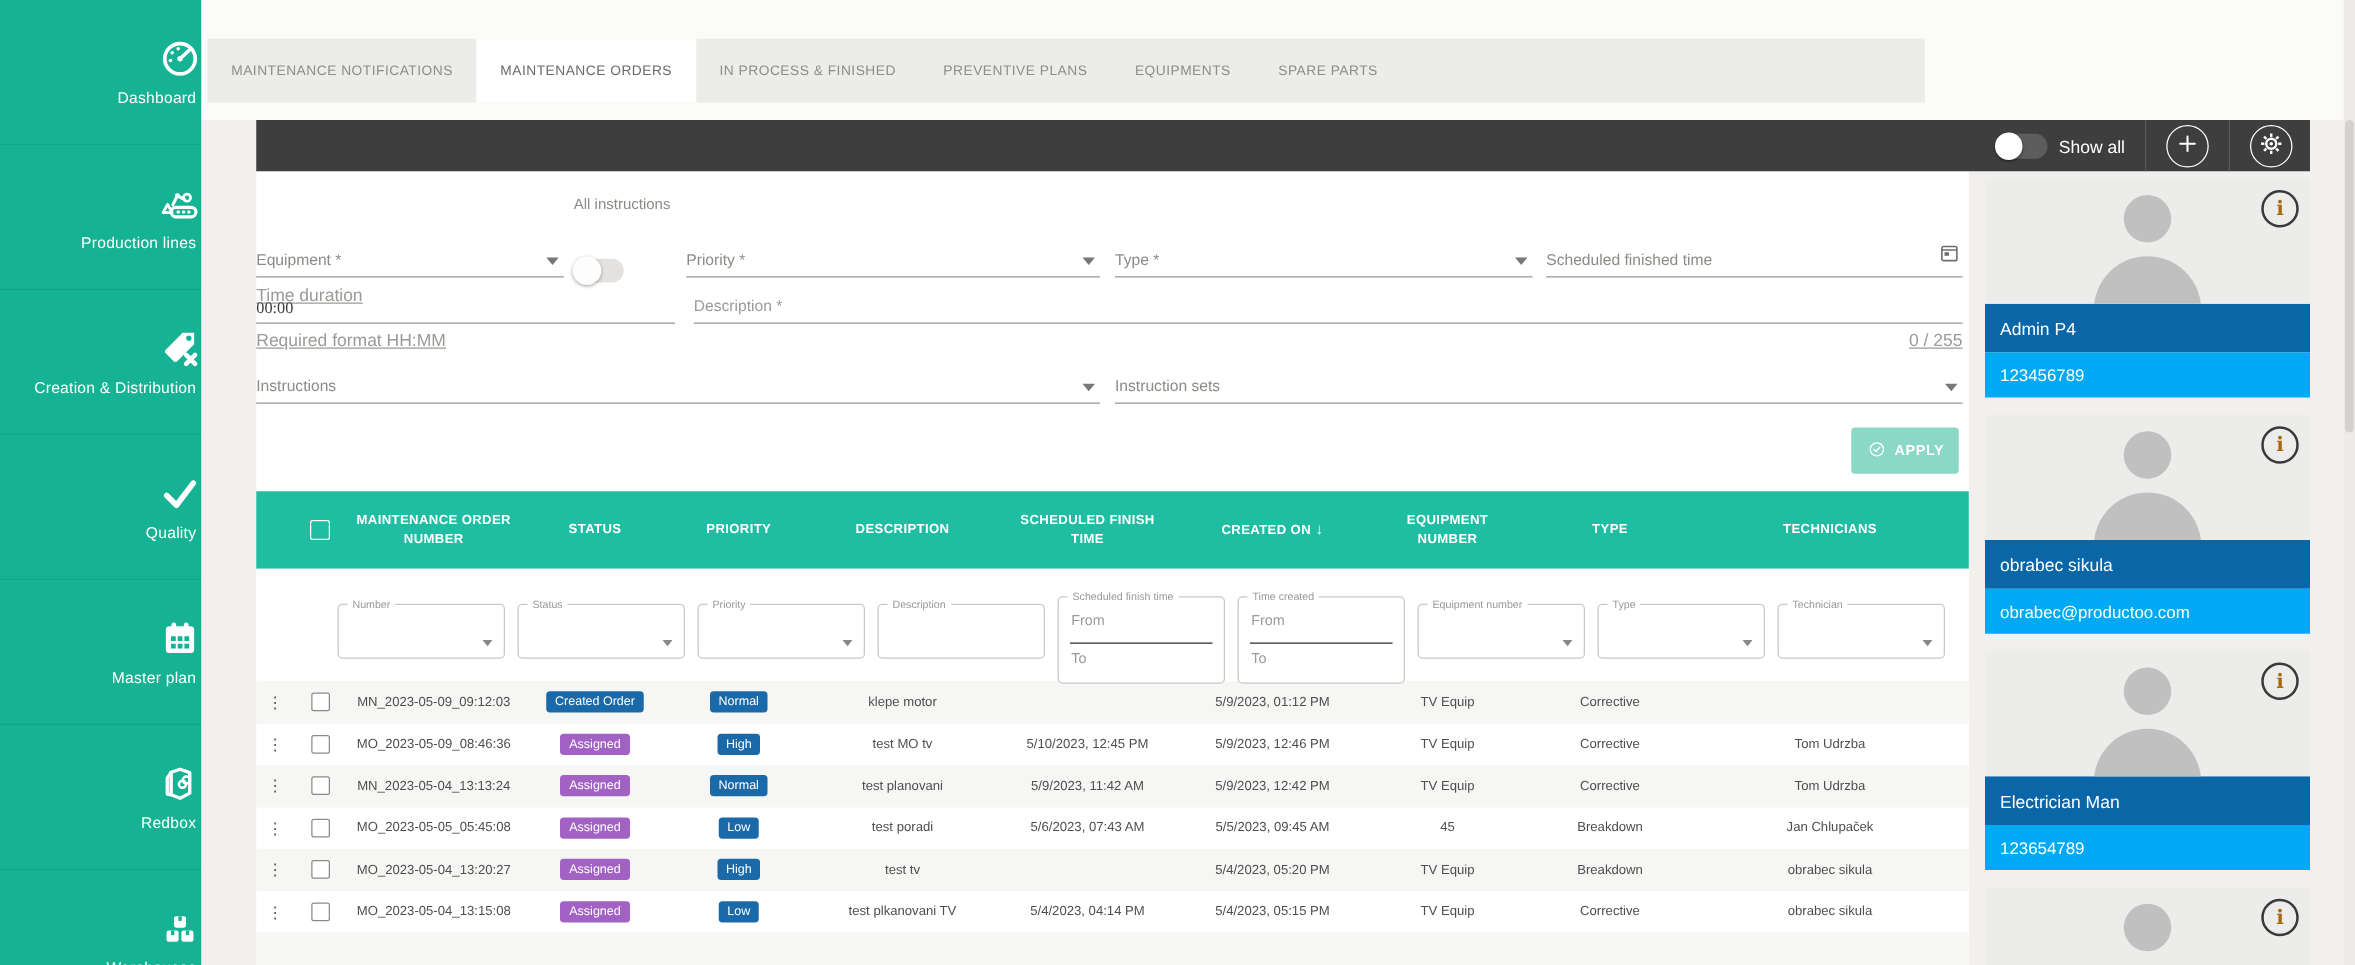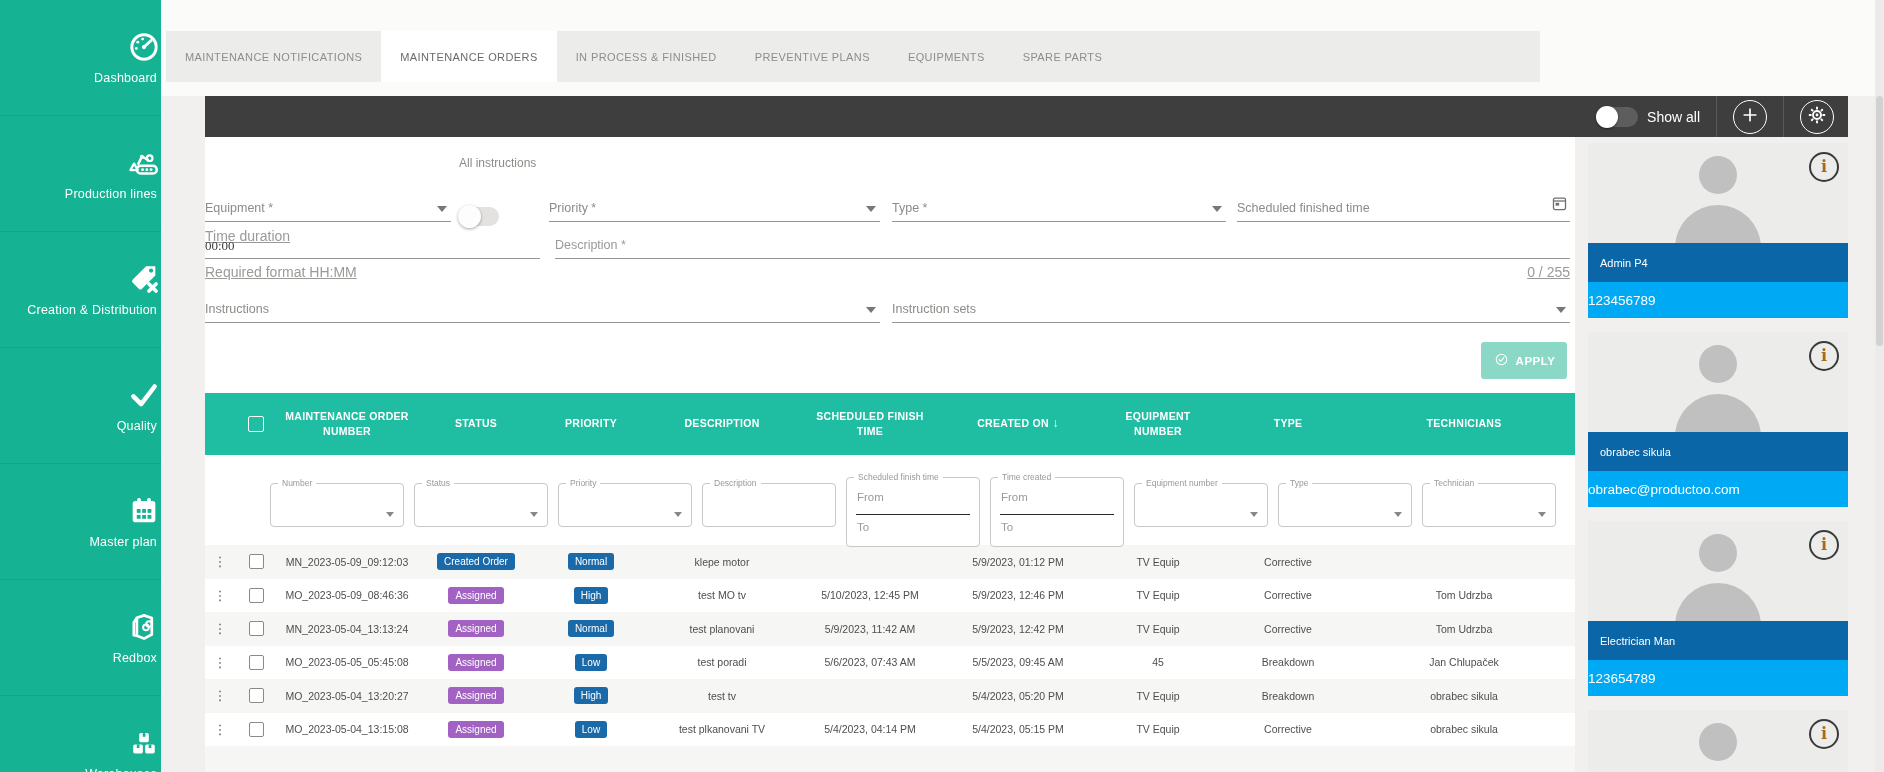--- a/index.html
+++ b/index.html
@@ -101,24 +101,24 @@
   .tech-card { flex:0 0 auto; }
   .tc-avatar { height:100px; background:#ececeb; position:relative; overflow:hidden; }
   .av-head { position:absolute; left:50%; top:13px; transform:translateX(-50%); width:38px; height:38px;
     border-radius:50%; background:#c0c0c0; }
   .av-body { position:absolute; left:50%; bottom:-14px; transform:translateX(-50%); width:86px; height:52px;
     border-radius:43px 43px 0 0; background:#c0c0c0; }
   .info-btn { position:absolute; right:9px; top:9px; width:30px; height:30px; border-radius:50%;
     border:2px solid var(--info-ring, #3a3a3a); background:transparent; cursor:pointer;
     font-family:"DejaVu Serif", serif; font-size:16px; font-weight:bold; color: var(--info-i, #a96a14);
     display:flex; align-items:center; justify-content:center; line-height:1; }
-  .tc-name { height:39px; background: var(--band-dark-blue, #0a66a6); color:#fff; font-size:11px;
+  .tc-name { height:39px; background: var(--band-dark-blue, #0a66a6); color:#fff; font-size:14px;
     display:flex; align-items:center; padding-left:12px; }
   .tc-contact { height:36px; background: var(--band-cyan, #00a9f4); color:#fff; font-size:13.5px;
-    display:flex; align-items:center; padding-left:0; }
+    display:flex; align-items:center; padding-left:12px; }
 
   
   .scroll-track { position:absolute; right:0; top:0; width:9px; height:772px; background:#ecebea; }
   .scroll-thumb { position:absolute; right:1px; top:96px; width:7px; height:250px; border-radius:4px; background:#d3d2d0; cursor:pointer; }
 </style>
 </head>
 <body>
 
 <div class="topband"></div>
 

